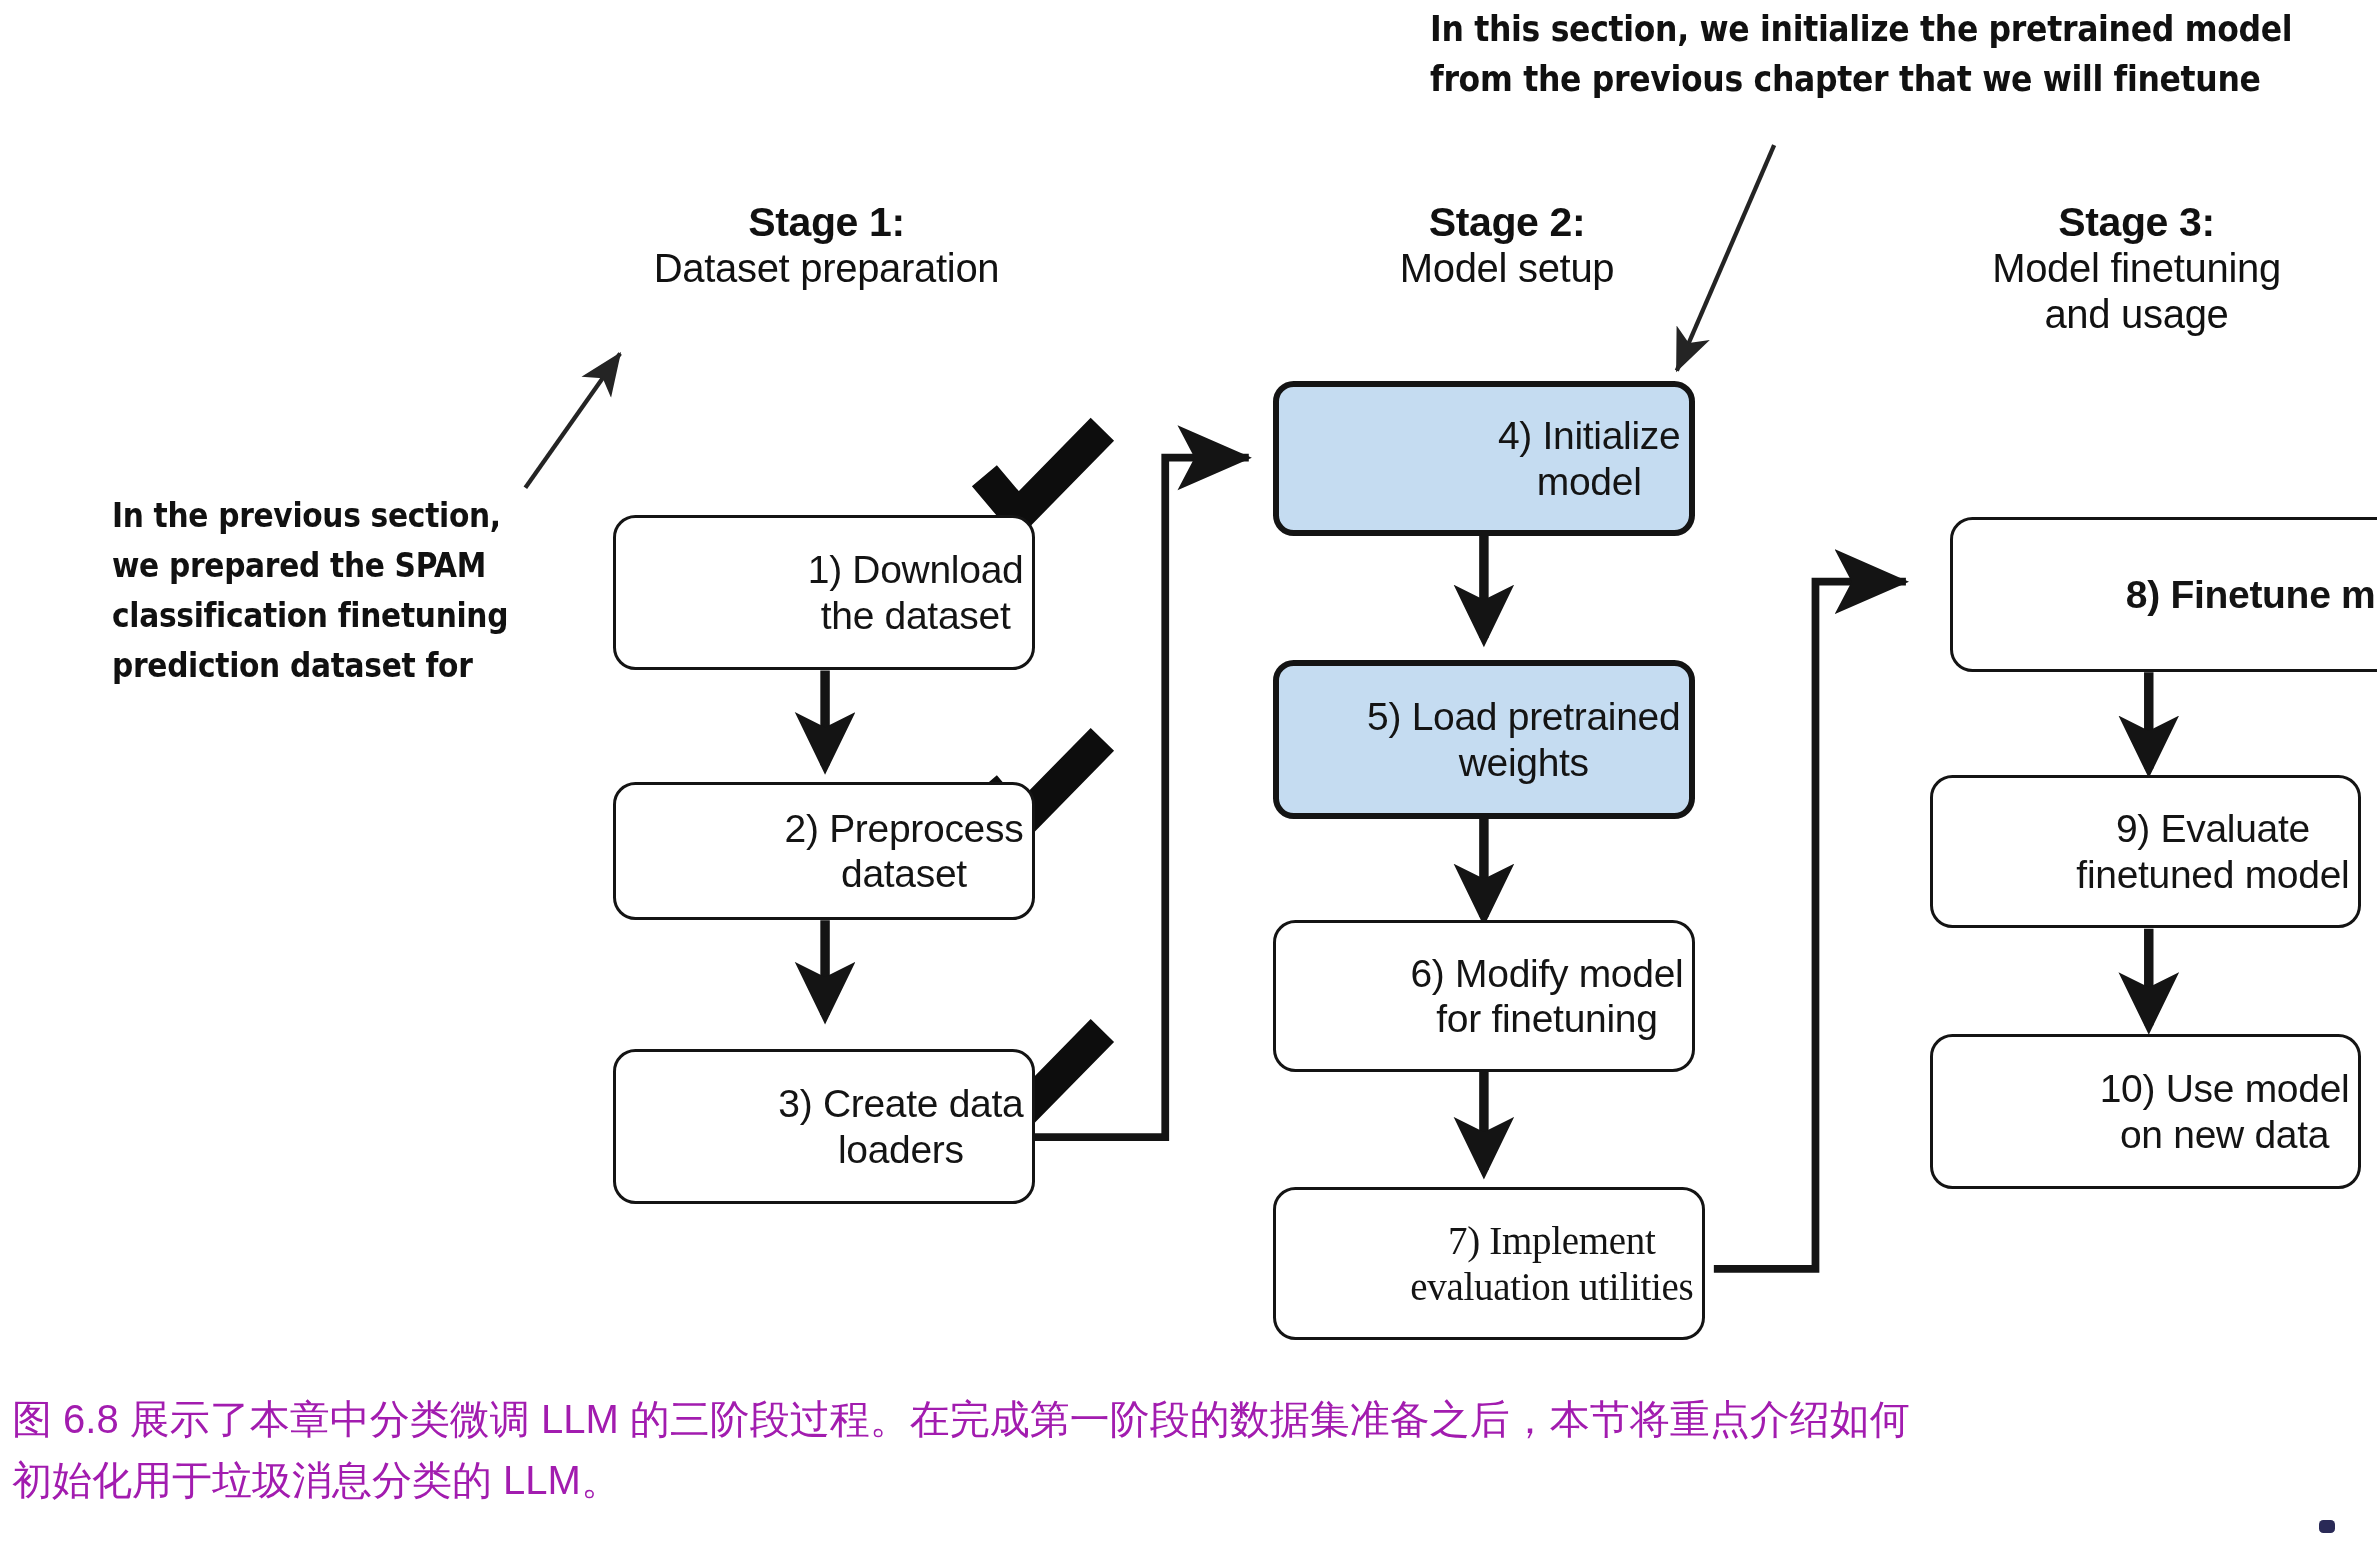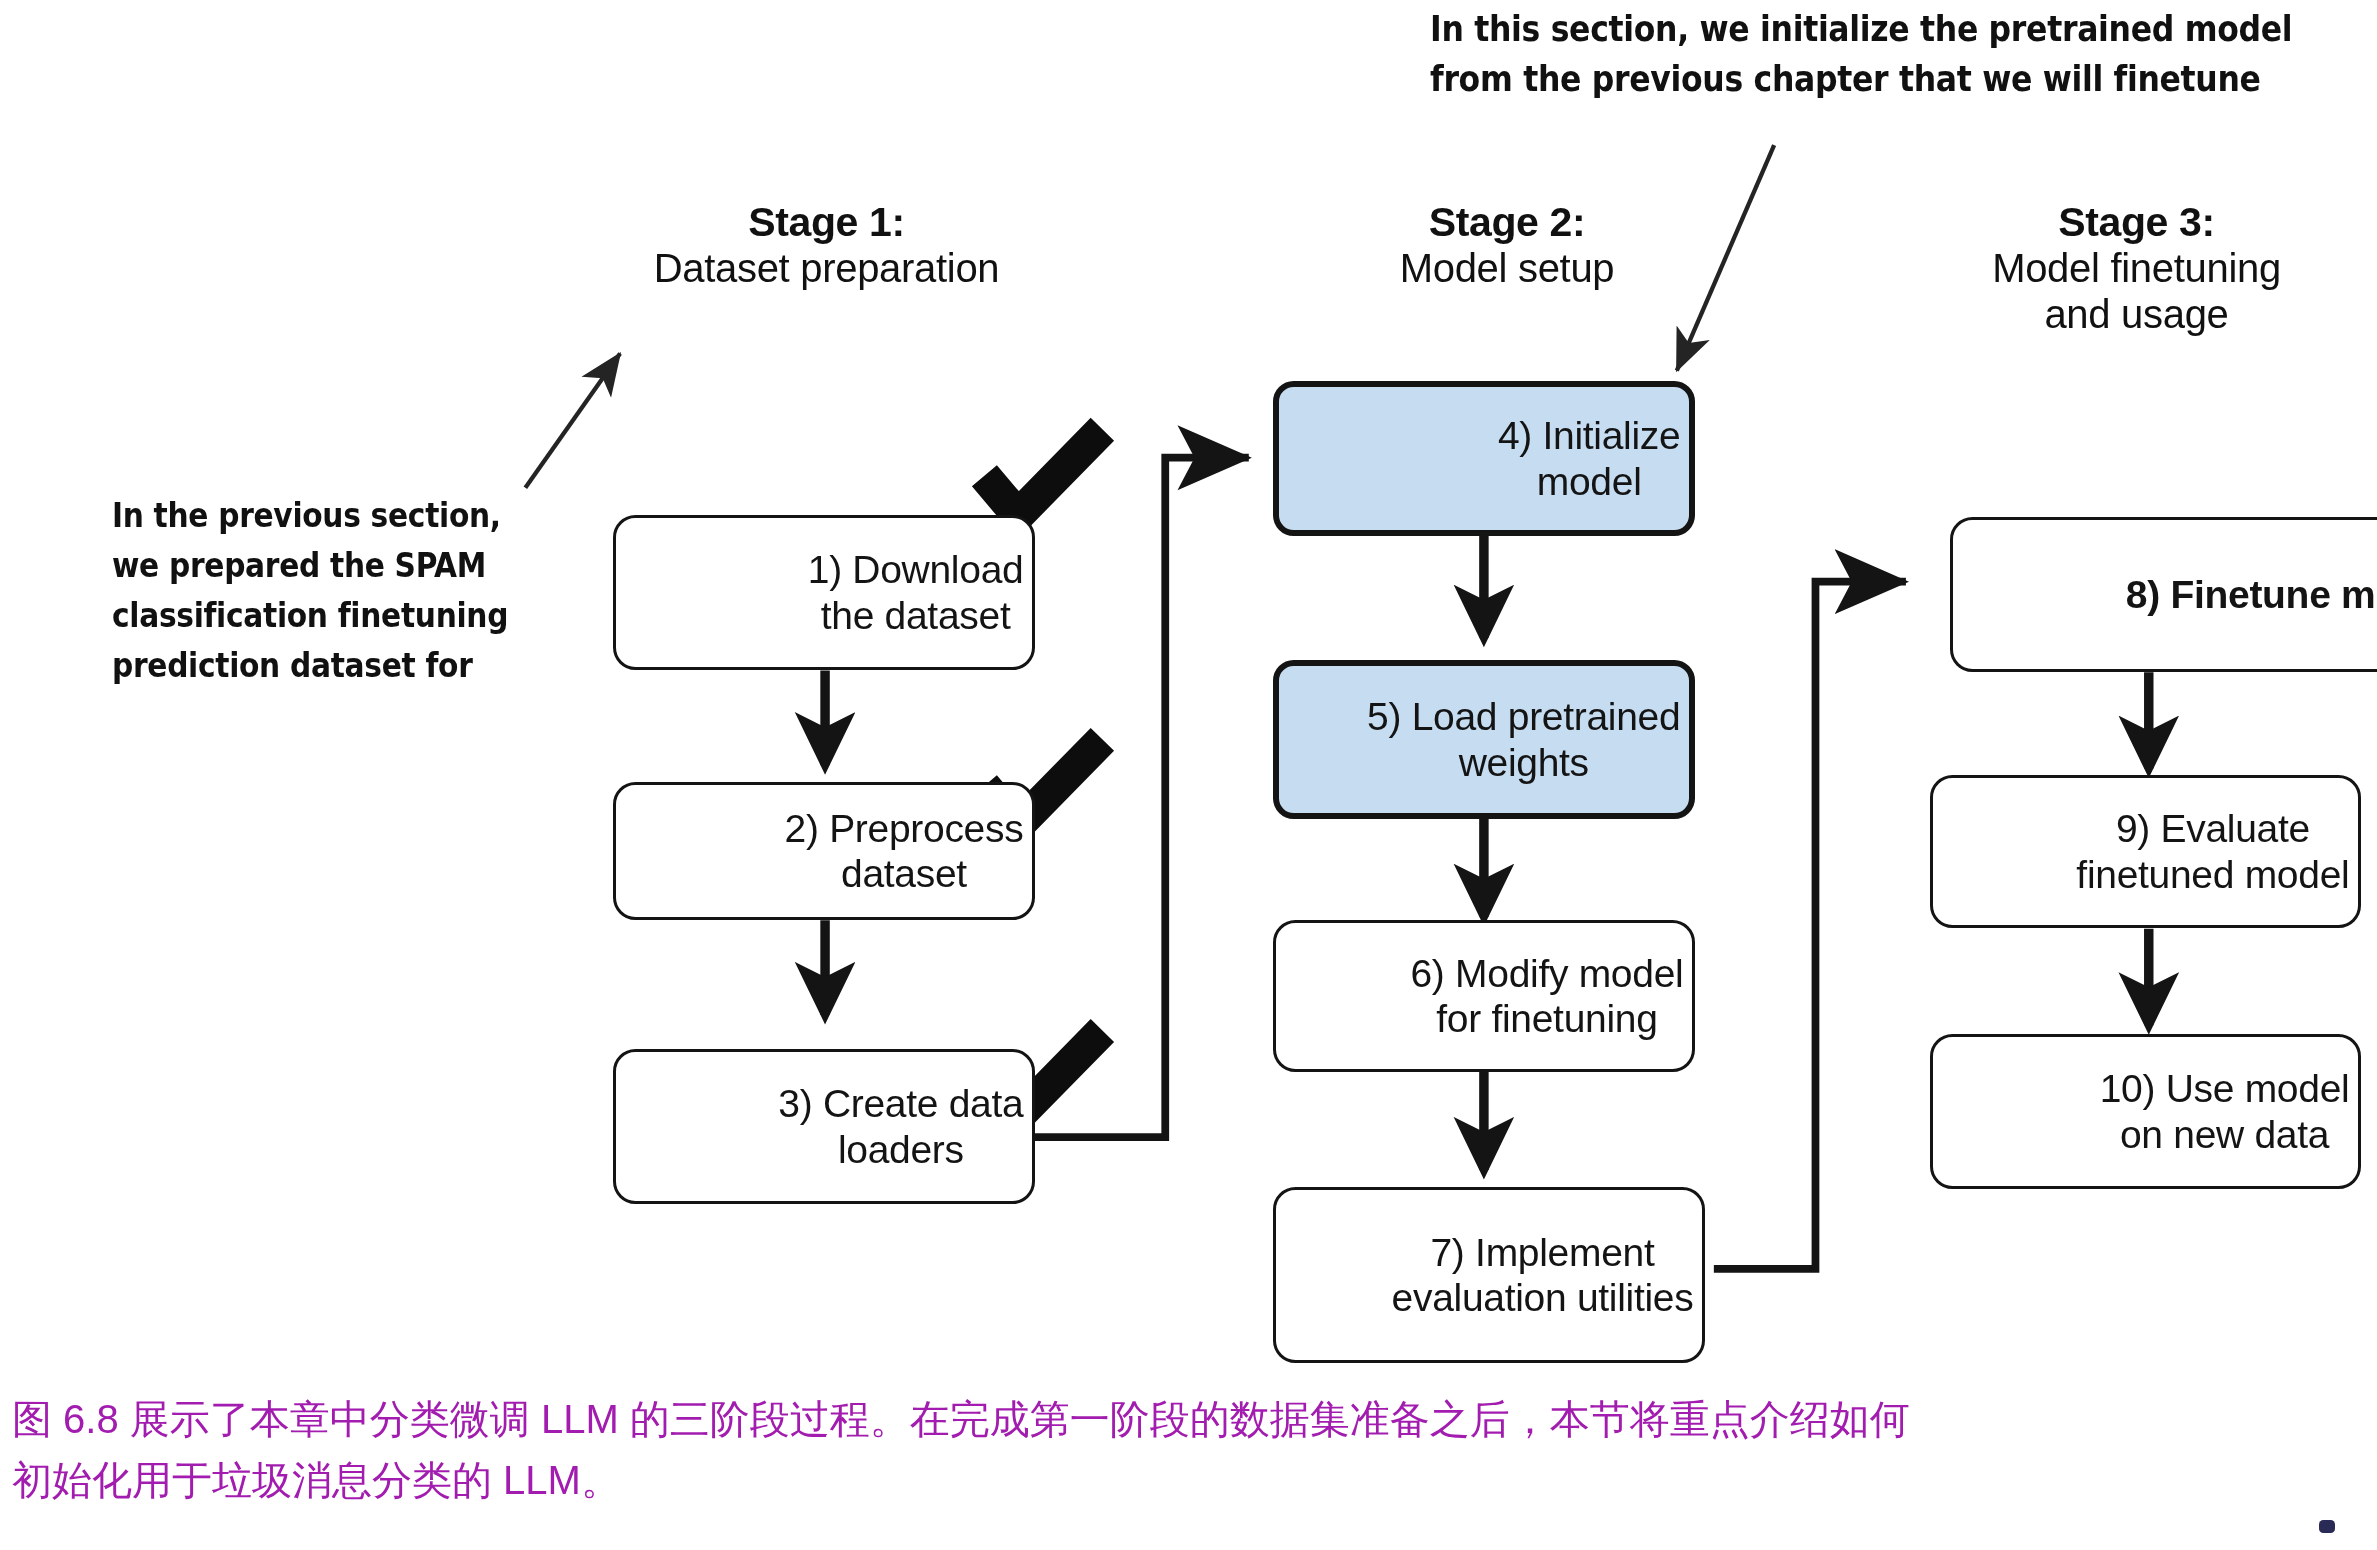--- a/index.html
+++ b/index.html
@@ -256,21 +256,21 @@
     </span>
   </div>
 
   <div class="node" style="left:1273px; top:920px; width:422px; height:152px;">
     <span>
       <span class="lbl">6) Modify model</span>
       <span class="lbl">for finetuning</span>
     </span>
   </div>
 
-  <div class="node" style="left:1273px; top:1187px; width:432px; height:176px;">
+  <div class="node" style="left:1273px; top:1187px; width:432px; height:153px;font-family:Liberation Serif, serif;">
     <span>
       <span class="lbl">7) Implement</span>
       <span class="lbl">evaluation utilities</span>
     </span>
   </div>
 
   <div class="node" style="left:1950px; top:517px; width:516px; height:155px;font-weight:bold;">
     <span>
       <span class="lbl">8) Finetune model</span>
     </span>

